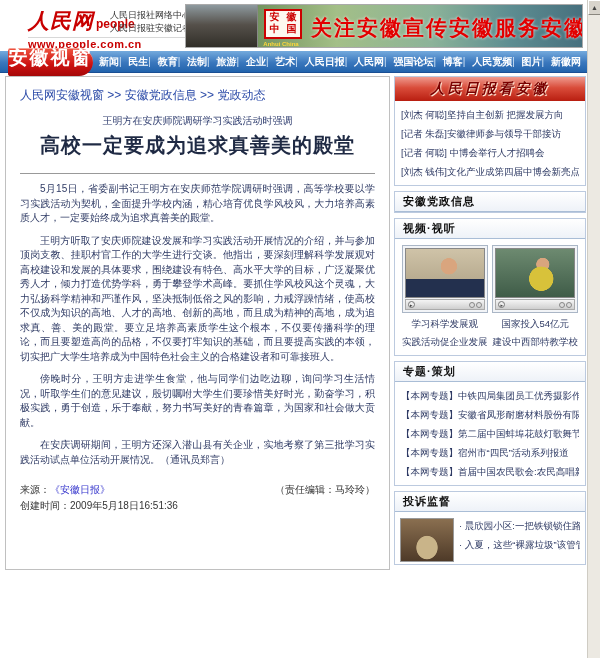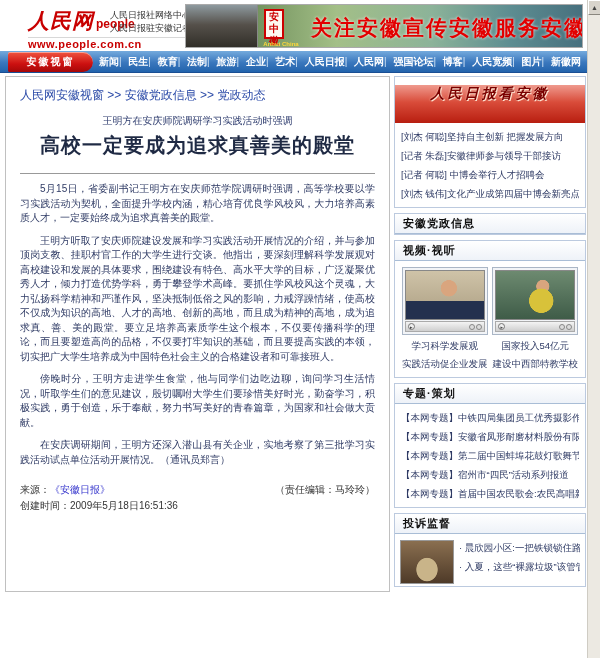--- a/index.html
+++ b/index.html
@@ -18,29 +18,29 @@
   .logo-block { position:absolute; left:28px; top:7px; width:160px; }
   .logo-line { display:flex; align-items:baseline; }
   .logo-main { font-family:"DejaVu Serif", serif; font-style:italic; font-weight:bold; font-size:21px; color:#c80000; letter-spacing:1px; }
   .logo-sub { font-weight:bold; font-size:12px; color:#c80000; margin-left:2px; }
   .logo-url { font-size:11px; font-weight:bold; color:#c80000; letter-spacing:.5px; margin-top:2px; border-top:1px solid #d8d8d8; }
   .org-lines { position:absolute; left:110px; top:9px; width:90px; font-size:9px; color:#333; line-height:13px; white-space:nowrap; }
 
   .banner { position:absolute; left:185px; top:4px; width:398px; height:44px; border:1px solid #aaa;
     background:linear-gradient(to right,#3f5244 0%,#74935f 18%,#a3bf87 38%,#8cb399 62%,#5d8d91 82%,#47707e 100%); overflow:hidden; }
   .banner-photo { position:absolute; left:0; top:0; width:72px; height:44px; background:linear-gradient(to bottom,#8e9a9f 0%,#55504a 45%,#2e2c26 100%); border-right:1px solid #888; }
-  .seal { position:absolute; left:78px; top:4px; width:20px; height:30px; background:#fdf8f0; border:2px solid #c00; display:flex; flex-direction:column; justify-content:space-between; }
+  .seal { position:absolute; left:78px; top:4px; width:38px; height:30px; background:#fdf8f0; border:2px solid #c00; display:flex; flex-direction:row; justify-content:center; }
   .seal div { font-size:10px; font-weight:bold; color:#c00; text-align:center; line-height:12px; }
   .seal-cap { position:absolute; left:74px; top:36px; width:42px; font-size:6px; color:#ffd83a; text-align:center; font-weight:bold; }
   .slogans { position:absolute; left:125px; top:9px; right:4px; display:flex; justify-content:space-around; }
   .slogan { font-size:21px; font-weight:bold; color:#e30000; letter-spacing:2px; text-shadow:0 0 3px rgba(255,255,255,.9); white-space:nowrap; }
 
   
   .navbar { position:relative; height:22px; background:linear-gradient(to bottom,#74aadd 0%,#3a77bd 55%,#2263ac 100%); border-bottom:1px solid #1a4f94; display:flex; align-items:center; }
-  .nav-tab { position:relative; margin-left:8px; width:112px; height:20px; background:linear-gradient(to bottom,#f05540 0%,#cc1010 60%,#a50808 100%); border-radius:3px 16px 16px 3px; color:#fff; font-size:10px; font-weight:bold; text-align:center; line-height:20px; letter-spacing:2px; box-shadow:inset 0 1px 0 rgba(255,255,255,.45); }
+  .nav-tab { position:relative; margin-left:8px; width:112px; height:28px; background:linear-gradient(to bottom,#f05540 0%,#cc1010 60%,#a50808 100%); border-radius:3px 16px 16px 3px; color:#fff; font-size:19px; font-weight:bold; text-align:center; line-height:20px; letter-spacing:2px; box-shadow:inset 0 1px 0 rgba(255,255,255,.45); }
   .nav-links { flex:1; display:flex; justify-content:space-between; align-items:center; padding:0 6px; }
   .nav-item { color:#fff; font-size:10px; font-weight:bold; white-space:nowrap; cursor:pointer; }
   .nav-item + .nav-item::before { content:"| "; color:#cfe2f5; font-weight:normal; margin-right:4px; }
 
   
   .content { display:flex; align-items:stretch; padding:3px 1px 0 5px; }
   .article-box { width:385px; border:1px solid #c0c0c0; background:#fff; padding:6px 12px 10px 12px; }
   .breadcrumb { font-size:12px; color:#2c4ba8; margin:4px 0 10px 2px; }
   .crumb { cursor:pointer; }
   .crumb + .crumb::before { content:" >> "; color:#2c4ba8; }
@@ -49,21 +49,21 @@
   .rule { border-top:1px solid #999; margin:0 2px 6px 2px; }
   .para { font-size:10px; line-height:14.5px; color:#2e3a64; text-indent:2em; margin:8px 2px; text-align:justify; }
   .src-row { display:flex; justify-content:space-between; margin:16px 2px 0 2px; font-size:10px; color:#333; }
   .src-link { color:#3333cc; cursor:pointer; }
   .editor { color:#333; }
   .created { font-size:10px; color:#333; margin:2px 2px; }
 
   
   .sidebar { width:192px; margin-left:4px; display:flex; flex-direction:column; }
   .side-box { border:1px solid #bccadf; background:#fff; margin-bottom:5px; }
-  .red-head { height:38px; background:linear-gradient(to bottom,#ef9a8e 0%,#d94c3a 45%,#b81e10 100%); display:flex; align-items:flex-start; justify-content:center;margin-top:8px; }
+  .red-head { height:24px; background:linear-gradient(to bottom,#ef9a8e 0%,#d94c3a 45%,#b81e10 100%); display:flex; align-items:center; justify-content:center; }
   .red-head span { font-family:"DejaVu Serif", serif; font-style:italic; font-weight:bold; font-size:14px; color:#7a0000; letter-spacing:3px; text-shadow:0 0 2px #ffd9c0, 1px 1px 0 #ffe8d8; }
   .sec-head { height:20px; background:linear-gradient(to bottom,#ffffff 0%,#eef2f8 100%); border-bottom:1px solid #a9bdd6; font-size:11px; font-weight:bold; color:#111; line-height:19px; padding-left:8px; letter-spacing:1px; }
   .link-list { padding:4px 6px; }
   .side-link { font-size:9.5px; color:#2e3a64; line-height:19px; white-space:nowrap; overflow:hidden; cursor:pointer; }
   .bullet::before { content:"· "; color:#2e3a64; }
 
   .dz-body { display:flex; padding:5px 4px; }
   .portrait { width:60px; height:76px; border:1px solid #999; margin:2px 6px 2px 2px; flex:none;
     background:radial-gradient(circle at 50% 28%, #e2ae86 0 21%, rgba(0,0,0,0) 22%), linear-gradient(to top,#1d2a45 0 42%, rgba(0,0,0,0) 42%), linear-gradient(#b9c4cf,#8fa0b5); }
   .dz-links { flex:1; padding-top:2px; }

